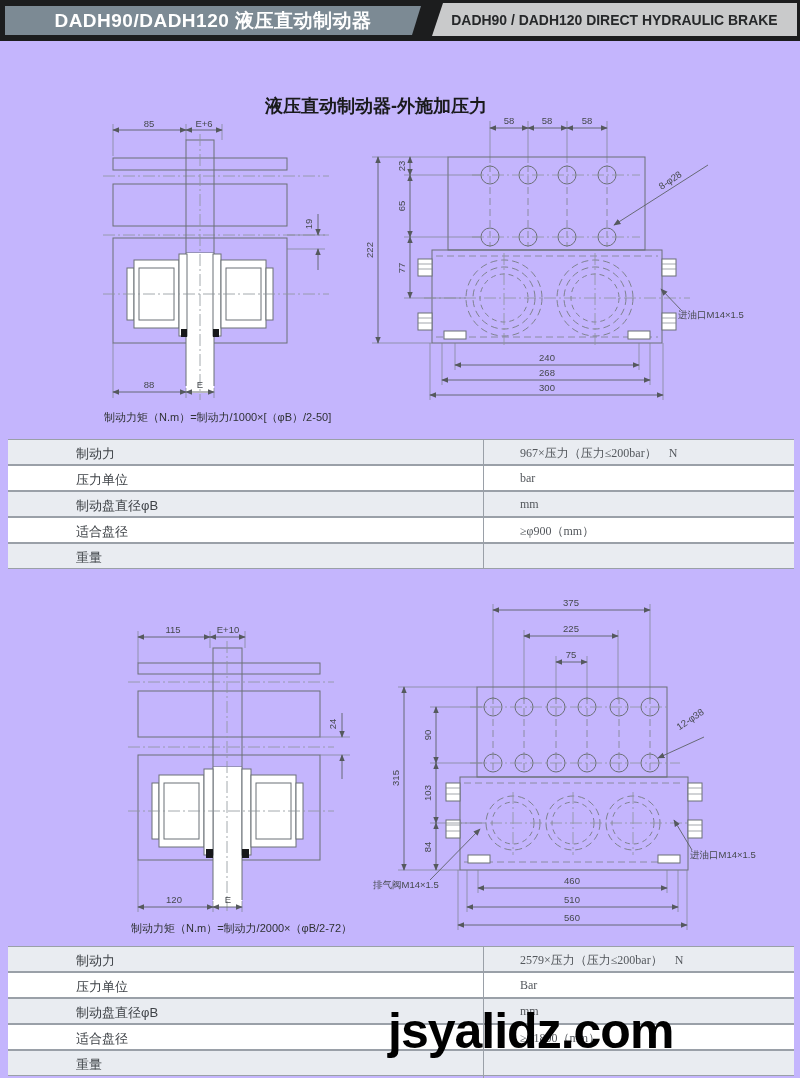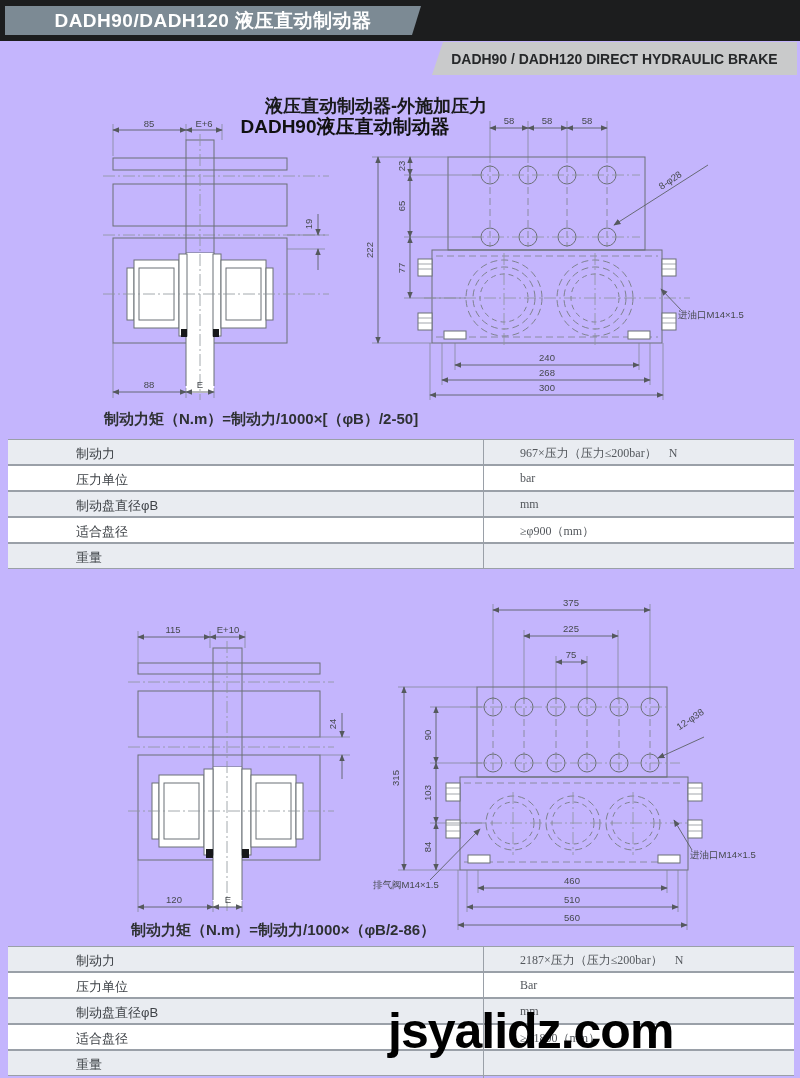--- a/index.html
+++ b/index.html
@@ -7,31 +7,31 @@
         font-family:"Liberation Sans","DejaVu Sans",sans-serif;}
   
   .hdr{position:absolute;left:0;top:0;width:800px;height:41px;background:#1c1d1e;}
   .hdr-left{position:absolute;left:5px;top:6px;width:416px;height:29px;background:#7c8a94;
             color:#fff;font-size:19px;font-weight:bold;letter-spacing:.5px;
             display:flex;align-items:center;justify-content:center;
             clip-path:polygon(0 0,100% 0,calc(100% - 9px) 100%,0 100%);}
   .hdr-right{position:absolute;left:432px;top:3px;width:365px;height:33px;background:#c9cacb;
              color:#26282a;font-size:15px;font-weight:bold;
              display:flex;align-items:center;justify-content:center;
-             clip-path:polygon(11px 0,100% 0,100% 100%,0 100%);margin-top:39px;}
+             clip-path:polygon(11px 0,100% 0,100% 100%,0 100%);}
   .hdr-right span{transform:scaleX(.93);white-space:nowrap;}
   
   .t1{position:absolute;left:0;top:64px;width:752px;text-align:center;
       font-size:18px;font-weight:600;color:#191a1b;}
   .t2{position:absolute;left:0;top:94px;width:752px;text-align:center;
       font-size:18px;font-weight:600;color:#191a1b;}
   .sec-title{position:absolute;text-align:center;font-size:19px;font-weight:bold;color:#111;}
   #sec1t{left:0;top:114px;width:690px;}
   #sec2t{left:0;top:595px;width:706px;}
-  .formula{position:absolute;font-size:15px;font-weight:700;color:#2e3133;white-space:nowrap;}
+  .formula{position:absolute;font-size:11px;font-weight:400;color:#2e3133;white-space:nowrap;}
   #f1{left:104px;top:410px;}
   #f2{left:131px;top:921px;}
   
   .trow{position:absolute;left:8px;width:786px;height:24px;
         border-top:1px solid #9aa0a8;border-bottom:1px solid #9aa0a8;background:#fff;}
   .trow.shade{background:#e9ecf1;}
   .tlabel{position:absolute;left:68px;top:5px;font-size:13px;color:#3e4247;}
   .tvalue{position:absolute;left:512px;top:5px;font-size:12px;color:#53575c;font-family:Liberation Serif, serif;}
   .tsep{position:absolute;left:483px;width:1px;background:#9aa0a8;}
   
@@ -71,21 +71,20 @@
   </svg>
 
   <div class="hdr">
     <div class="hdr-left">DADH90/DADH120 液压直动制动器</div>
     <div class="hdr-right">
       <span>DADH90 / DADH120 DIRECT HYDRAULIC BRAKE</span>
     </div>
   </div>
 
   <div class="t2">液压直动制动器-外施加压力</div>
-  <div class="sec-title" id="sec1t">DADH90液压直动制动器</div>
 
   <svg style="left:85px;top:118px" width="270" height="290" viewBox="0 0 270 290">
 
     <line class="ext" x1="28" y1="6" x2="28" y2="38"></line>
       <line class="ext" x1="101" y1="6" x2="101" y2="22"></line>
       <line class="ext" x1="137" y1="6" x2="137" y2="22"></line>
     <line class="dim" x1="28" y1="12" x2="101" y2="12" marker-start="url(#arr)" marker-end="url(#arr)"></line>
     <line class="dim" x1="101" y1="12" x2="137" y2="12" marker-start="url(#arr)" marker-end="url(#arr)"></line>
     <text x="64" y="9" text-anchor="middle">85</text>
     <text x="119" y="9" text-anchor="middle">E+6</text>
@@ -404,26 +403,26 @@
     <text x="202" y="321" text-anchor="middle">560</text>
 
     <line class="dim" x1="334" y1="137" x2="288" y2="158" marker-end="url(#arr)"></line>
     <text transform="rotate(-34 322 122)" x="322" y="122" text-anchor="middle">12-φ38</text>
     <line class="dim" x1="60" y1="280" x2="110" y2="229" marker-end="url(#arr)"></line>
     <text x="3" y="288">排气阀M14×1.5</text>
     <line class="dim" x1="322" y1="250" x2="304" y2="220" marker-end="url(#arr)"></line>
     <text x="320" y="258">进油口M14×1.5</text>
   </svg>
 
-  <div class="formula" id="f2">制动力矩（N.m）=制动力/1000×（φB/2-86）</div>
+  <div class="formula" id="f2">制动力矩（N.m）=制动力/2000×（φB/2-72）</div>
 
   <div>
     <div class="trow shade" style="top:946px">
       <div class="tlabel">制动力</div>
-      <div class="tvalue">2187×压力（压力≤200bar） N</div>
+      <div class="tvalue">2579×压力（压力≤200bar） N</div>
     </div>
     <div class="trow" style="top:972px">
       <div class="tlabel">压力单位</div>
       <div class="tvalue">Bar</div>
     </div>
     <div class="trow shade" style="top:998px">
       <div class="tlabel">制动盘直径φB</div>
       <div class="tvalue">mm</div>
     </div>
     <div class="trow" style="top:1024px">

